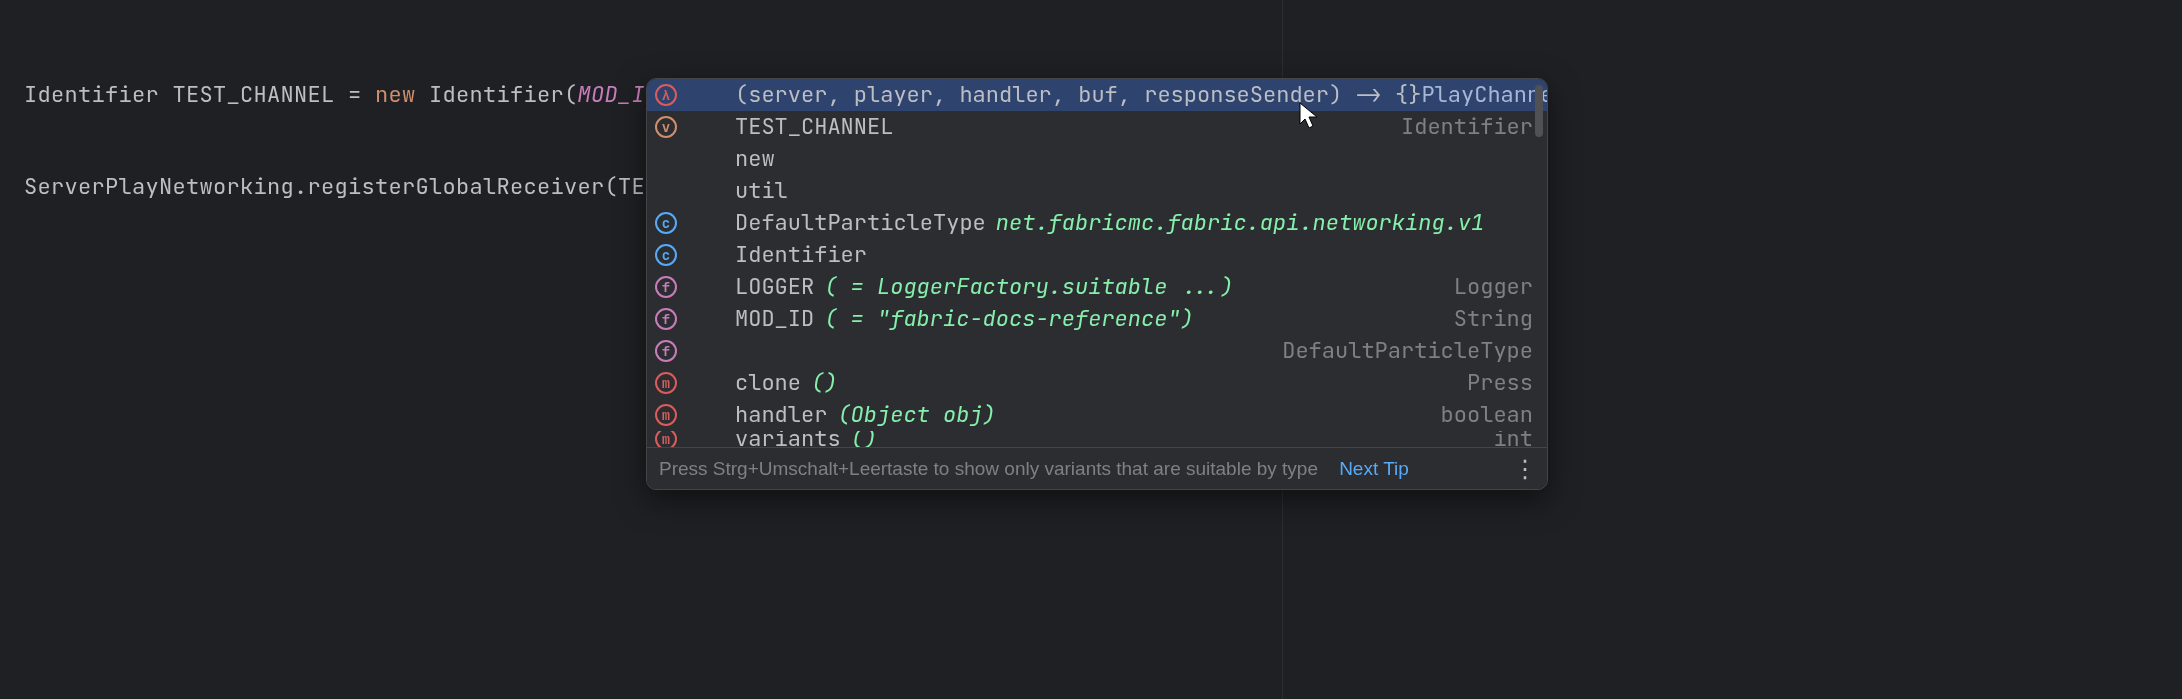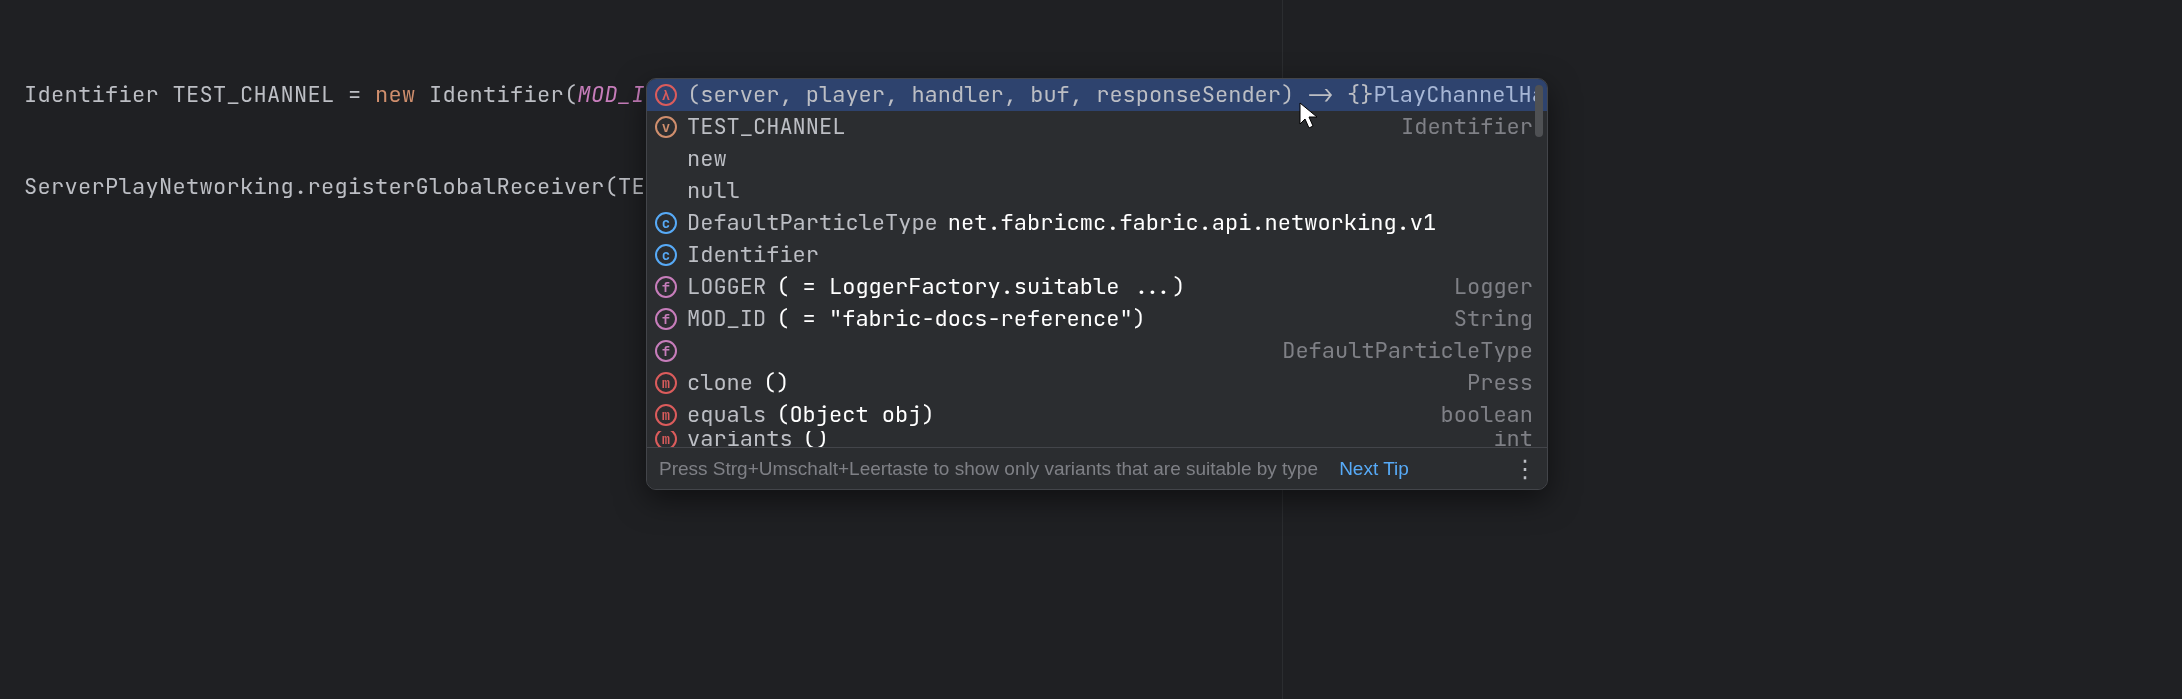--- a/index.html
+++ b/index.html
@@ -88,22 +88,22 @@
     font-size: 14px; font-weight: bold;
     border-radius: 50%;
     flex-shrink: 0;
   }
   .icon.lambda { border: 2px solid #db5c5c; color: #db5c5c; background: transparent; }
   .icon.var    { border: 2px solid #cf8e6d; color: #cf8e6d; }
   .icon.class  { border: 2px solid #57aaf7; color: #57aaf7; }
   .icon.field  { border: 2px solid #c77dbb; color: #c77dbb; }
   .icon.method { border: 2px solid #db5c5c; color: #db5c5c; }
   .icon.empty  { visibility: hidden; }
-  .row .main-text { color: #bcbec4; }
-  .row .extra { color: #ffffff; }
+  .row .main-text { color: #bcbec4; margin-left: 48px; }
+  .row .extra { color: #86efac; font-style: italic; }
   .row .right { color: #7f8086; font-size: 22px; }
   .row.selected .right { color: #a7b7d6; }
   .row.cutoff { height: 16px; overflow: hidden; }
   .popup-hint {
     display: flex;
     align-items: center;
     justify-content: space-between;
     height: 42px;
     padding: 0 12px;
     background: #2b2d30;
@@ -165,21 +165,21 @@
       <div class="row">
         <div class="left">
           <span class="icon empty"></span>
           <span class="main-text">new</span>
         </div>
         <div class="right"></div>
       </div>
       <div class="row">
         <div class="left">
           <span class="icon empty"></span>
-          <span class="main-text">null</span>
+          <span class="main-text">util</span>
         </div>
         <div class="right"></div>
       </div>
       <div class="row">
         <div class="left">
           <span class="icon class">c</span>
           <span class="main-text">DefaultParticleType</span>
           <span class="extra"> net.fabricmc.fabric.api.networking.v1</span>
         </div>
         <div class="right"></div>
@@ -217,21 +217,21 @@
         <div class="left">
           <span class="icon method">m</span>
           <span class="main-text">clone</span>
           <span class="extra">()</span>
         </div>
         <div class="right">Press</div>
       </div>
       <div class="row">
         <div class="left">
           <span class="icon method">m</span>
-          <span class="main-text">equals</span>
+          <span class="main-text">handler</span>
           <span class="extra">(Object obj)</span>
         </div>
         <div class="right">boolean</div>
       </div>
       <div class="row cutoff">
         <div class="left">
           <span class="icon method">m</span>
           <span class="main-text">variants</span>
           <span class="extra">()</span>
         </div>

